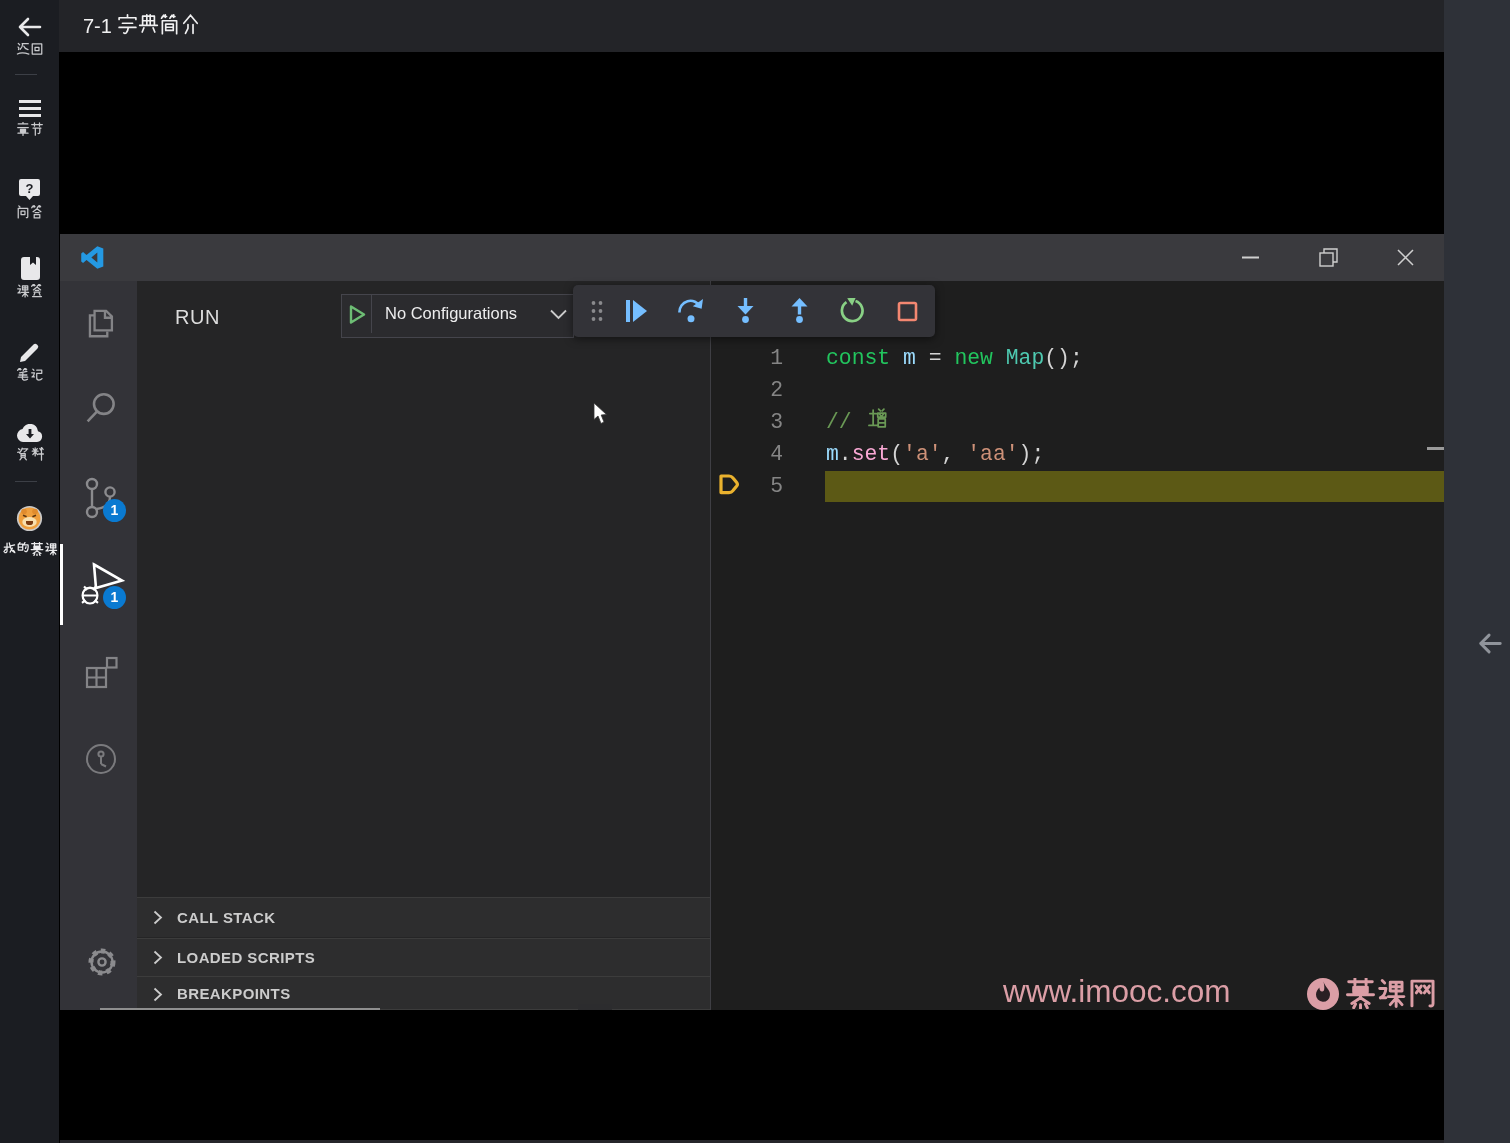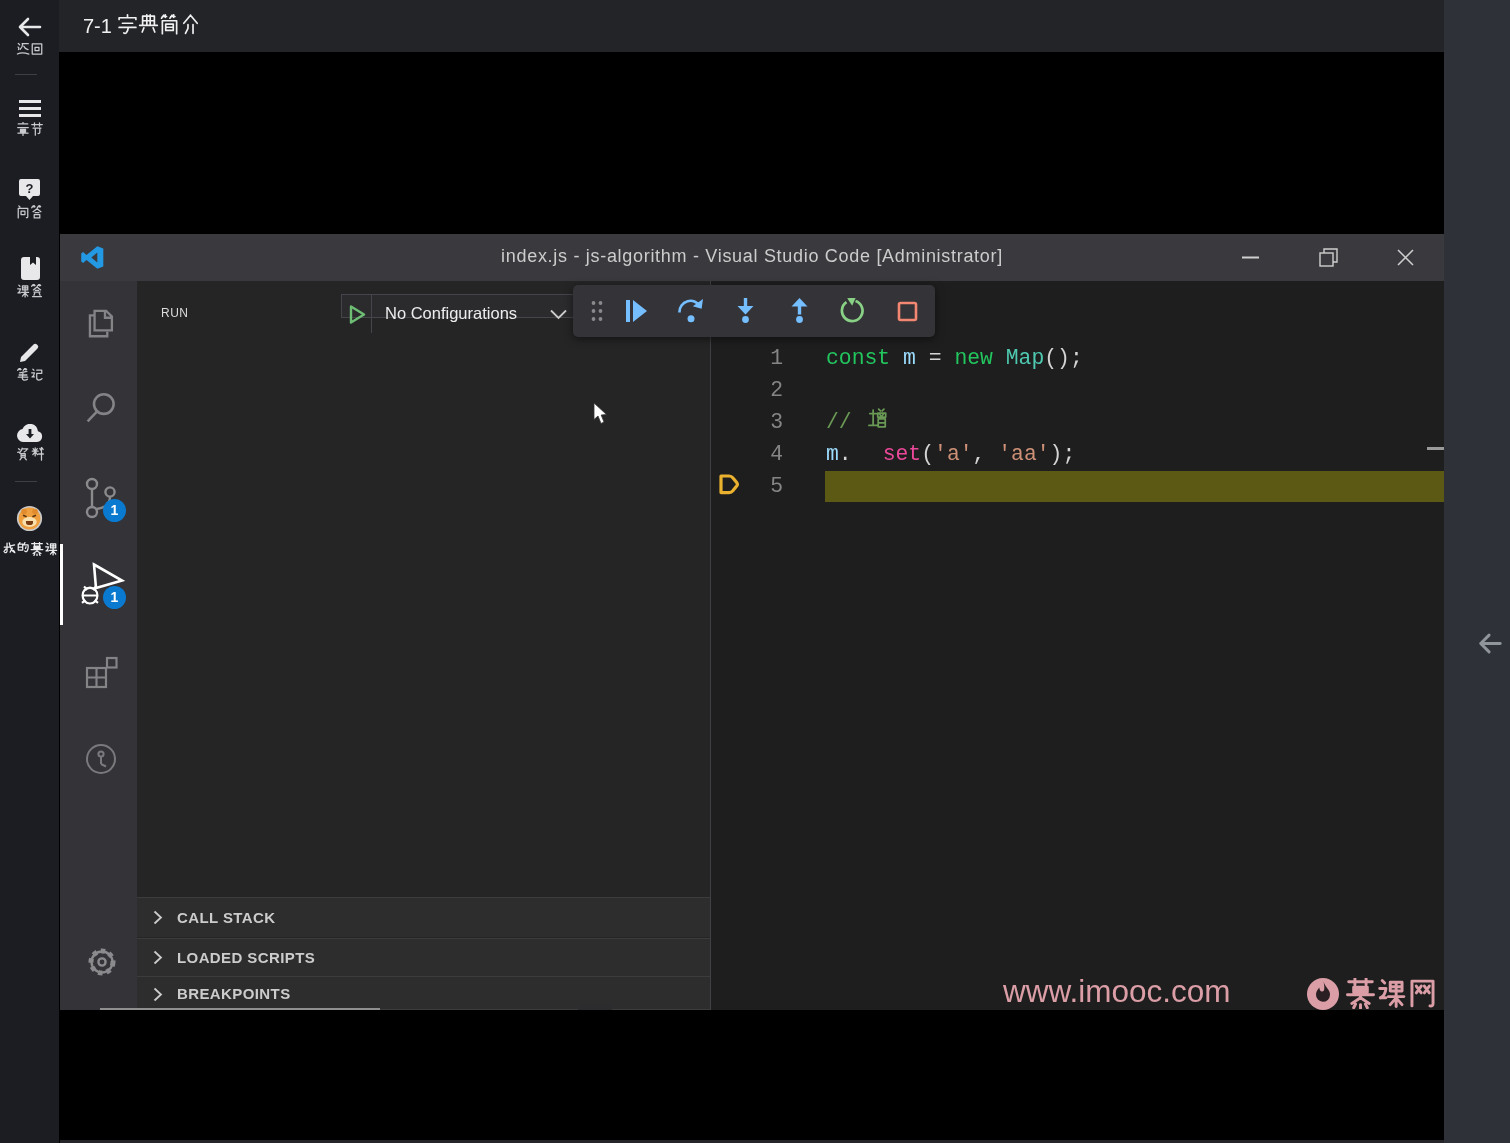--- a/index.html
+++ b/index.html
@@ -24,21 +24,21 @@
   #sidepanel { left:77px; top:229px; width:573px; height:729px; background:#252526; }
   #editor { left:650px; top:229px; width:734px; height:729px; background:#1e1e1e; }
   .hdr { position:absolute; left:0; width:573px; background:#2d2d2e; border-top:1px solid #3c3c3c; color:#cccccc; font-weight:bold; font-size:15px; }
   .hdr .chev { position:absolute; left:14px; top:9px; }
   .hdr .txt { position:absolute; left:40px; top:7px; letter-spacing:0.4px; }
   
   .codeline { position:absolute; left:0; width:734px; height:32px; font-family:"Liberation Mono", monospace; font-size:21.4px; line-height:32px; white-space:pre; }
   .lnum { position:absolute; width:73px; text-align:right; color:#858585; }
   .ctext { position:absolute; left:116px; color:#d4d4d4; }
   .kw { color:#22c55e; } .vr { color:#9cdcfe; } .cl { color:#4ec9b0; }
-  .cm { color:#6a9955; } .fn { color:#ec4899;margin-left:31px; } .st { color:#ce9178; }
+  .cm { color:#6a9955; } .fn { color:#f9a8d4; } .st { color:#ce9178; }
 </style>
 </head>
 <body>
 <div class="abs" id="topbar"></div>
 <div class="abs" id="rightstrip">
   <svg class="abs" style="left:33px;top:630px" width="26" height="27" viewBox="0 0 28 28" fill="none" stroke="#90949b" stroke-width="3.2" stroke-linecap="round" stroke-linejoin="round">
       <path d="M13 5 L4 14 L13 23 M4 14 H25"></path>
     </svg>
 </div>
 <div class="abs" style="left:83px;top:14px;color:#f0f0f1;font-size:20px;z-index:6" id="pagetitle">7-1 <span id="t-cjk"><svg style="display:inline-block;vertical-align:-2px" width="21" height="21" viewBox="0 0 100 100" fill="none" stroke="#f0f0f1" stroke-width="8" stroke-linecap="round" stroke-linejoin="round">
@@ -137,21 +137,20 @@
         <path d="M20 8 L28 16 M12 34 H32 Q30 56 14 64 M14 64 H32 M46 14 H84 V42 H46 Z M46 28 H84 M65 14 V92 M40 60 H90 M65 64 L46 86 M65 64 L84 86"></path>
       </svg></div>
 </div>
 
 <div class="abs" id="video">
 
   <div class="abs" id="titlebar">
     <svg class="abs" style="left:21px;top:12px" width="23" height="23" viewBox="0 0 100 100">
         <path fill="#2499e3" fill-rule="evenodd" d="M71 1 L97 11 V89 L71 99 L24 61 L9 74 L1 67 V33 L9 26 L24 39 Z M71 28 L45 50 L71 72 Z"></path>
       </svg>
-    <div class="abs" id="titletext">index.js - js-algorithm - Visual Studio Code [Administrator]</div>
     <svg class="abs" style="left:1182px;top:22px" width="17" height="3" viewBox="0 0 17 3">
         <rect width="17" height="2" y="0.5" fill="#cfcfcf"></rect>
       </svg>
     <svg class="abs" style="left:1259px;top:14px" width="19" height="19" viewBox="0 0 19 19" fill="none" stroke="#cfcfcf" stroke-width="1.4">
         <rect x="1" y="5" width="13" height="13"></rect>
         <path d="M5 5 V1 H18 V14 H14"></path>
       </svg>
     <svg class="abs" style="left:1336px;top:14px" width="19" height="19" viewBox="0 0 19 19" stroke="#cfcfcf" stroke-width="1.5">
         <path d="M2 2 L17 17 M17 2 L2 17"></path>
       </svg>
@@ -200,23 +199,23 @@
       </svg>
 
     <svg class="abs" style="left:23px;top:662px" width="38" height="38" viewBox="0 0 38 38" fill="none" stroke="#8b8b8e">
         <circle cx="19" cy="19" r="11" stroke-width="5" stroke-dasharray="4.2 4.2"></circle>
         <circle cx="19" cy="19" r="10.5" stroke-width="2.4"></circle>
         <circle cx="19" cy="19" r="3.6" stroke-width="2.4"></circle>
       </svg>
   </div>
 
   <div class="abs" id="sidepanel">
-    <div class="abs" style="left:24px;top:25px;color:#dddddd;font-size:12px;letter-spacing:0.5px">RUN</div>
-
-    <div class="abs" style="left:204px;top:13px;width:233px;height:24px;border:1px solid #45454c;background:#2b2b2e">
+    <div class="abs" style="left:38px;top:25px;color:#dddddd;font-size:20px;letter-spacing:0.5px">RUN</div>
+
+    <div class="abs" style="left:204px;top:13px;width:233px;height:44px;border:1px solid #45454c;background:#2b2b2e">
       <div class="abs" style="left:0;top:0;width:30px;height:38px;border-right:1px solid #45454c"></div>
       <svg class="abs" style="left:7px;top:10px" width="17" height="19" viewBox="0 0 17 19">
           <path d="M2 1.5 L15 9.5 L2 17.5 Z" fill="none" stroke="#6dbd74" stroke-width="2.4" stroke-linejoin="round"></path>
         </svg>
       <div class="abs" style="left:43px;top:9px;color:#ededee;font-size:16.5px">No Configurations</div>
       <svg class="abs" style="left:208px;top:14px" width="17" height="11" viewBox="0 0 17 11" fill="none" stroke="#cccccc" stroke-width="1.8">
           <path d="M1 1.5 L8.5 9 L16 1.5"></path>
         </svg>
     </div>
 

